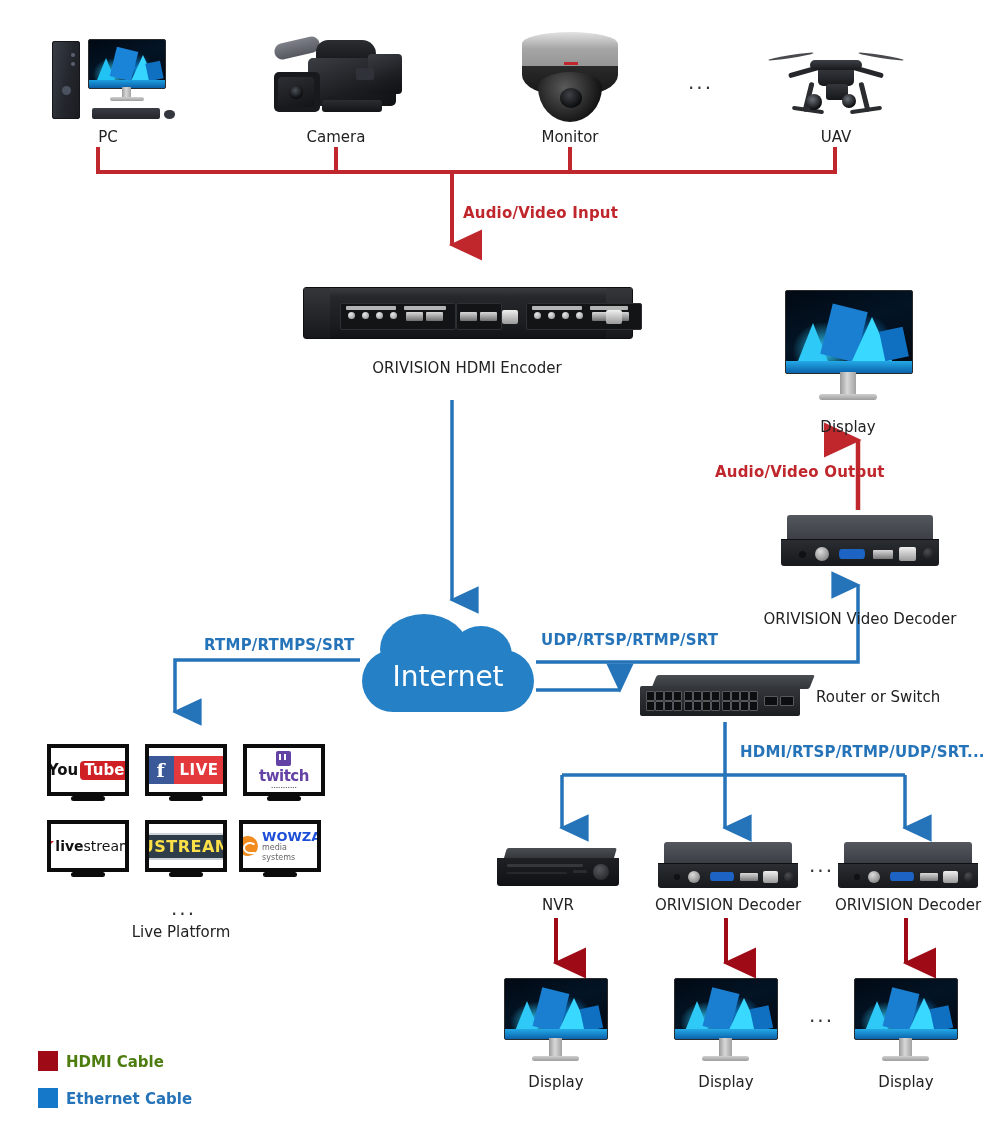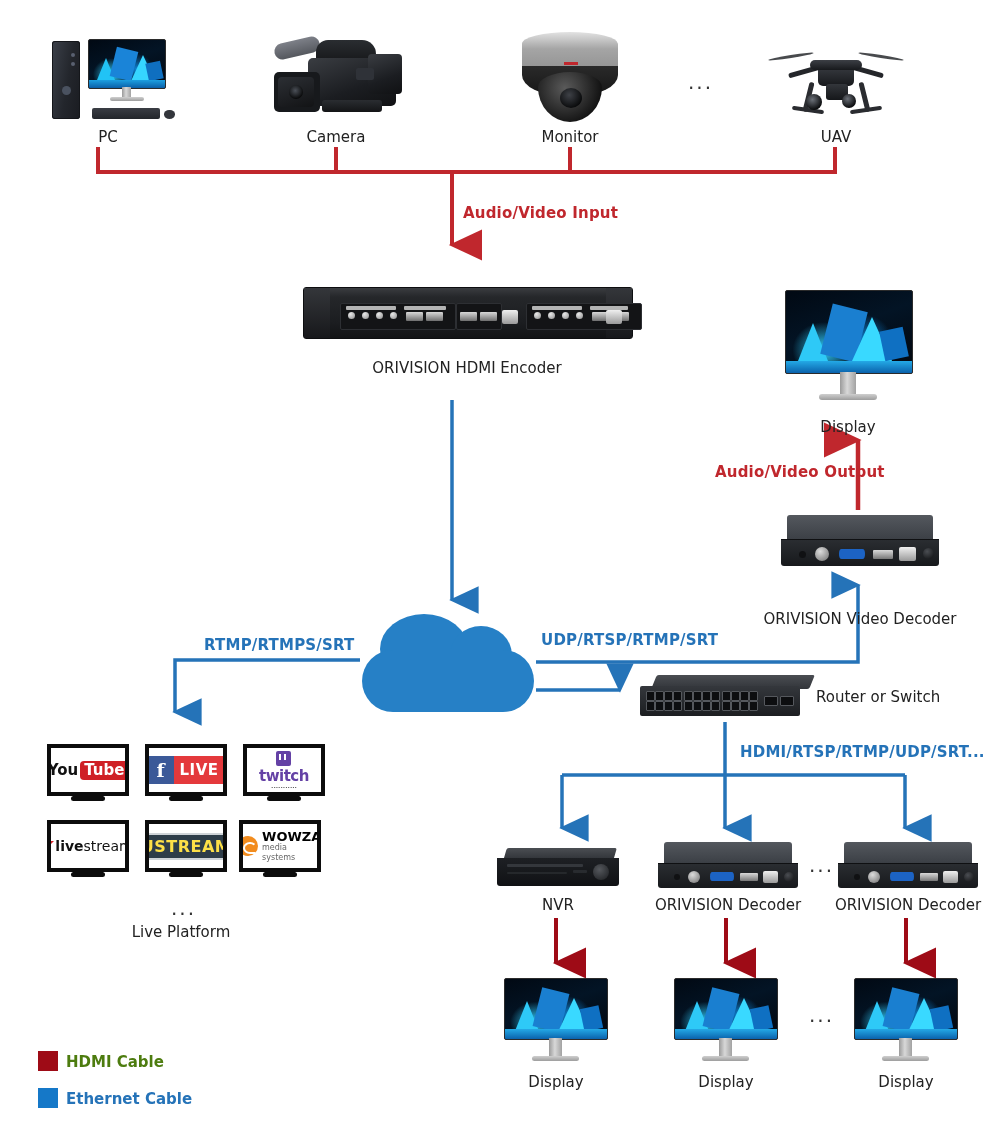--- a/index.html
+++ b/index.html
@@ -110,21 +110,21 @@
   .tw .glyph:after{content:"";position:absolute;left:3px;top:3px;width:2px;height:6px;background:#fff;box-shadow:5px 0 0 #fff;}
   .tw .name{color:#6441a5;font-weight:bold;font-size:15px;letter-spacing:-.5px;}
   .tw .sub{font-size:4px;color:#555;letter-spacing:0;}
   .ls{display:flex;align-items:center;font-size:14px;}
   .ls .tri{width:0;height:0;border-left:11px solid #d8232a;border-bottom:11px solid transparent;margin-right:1px;}
   .ls b{color:#111;}.ls span{color:#111;}
   .us{background:#2e3d49;color:#fde047;font-weight:bold;font-size:16px;padding:2px 6px;border-radius:2px;letter-spacing:.5px;border:2px solid #cfd4d8;}
   .wz{display:flex;align-items:center;}
   .wz .swirl{width:20px;height:20px;border-radius:50%;background:#f28c1e;margin-right:4px;position:relative;}
   .wz .swirl:after{content:"";position:absolute;left:5px;top:6px;width:10px;height:8px;border:2px solid #fff;border-radius:50% 50% 0 50%;border-right-color:transparent;}
-  .wz .t1{color:#000000;font-weight:bold;font-size:13px;line-height:1;}
+  .wz .t1{color:#1d4ed8;font-weight:bold;font-size:13px;line-height:1;}
   .wz .t2{color:#666;font-size:8px;line-height:1.2;}
 
   .legend-sw{position:absolute;width:20px;height:20px;}
   .legend-txt{position:absolute;font-size:15px;font-weight:bold;white-space:nowrap;}
 </style>
 </head>
 <body>
 
 <div class="stage">
 
@@ -276,20 +276,21 @@
     <div class="rj45" style="left:296px;top:22px;opacity:0;"></div>
     <div class="rj45" style="right:10px;top:22px;"></div>
     <div class="tag" style="left:286px;top:18px;width:38px;"></div>
   </div>
   <div class="lbl" style="left:302px;top:359px;width:330px;">ORIVISION HDMI Encoder</div>
 
   <div class="cloud" style="left:358px;top:608px;width:180px;height:106px;">
     <div class="c" style="left:22px;top:6px;width:88px;height:70px;"></div>
     <div class="c" style="left:92px;top:18px;width:62px;height:58px;"></div>
     <div class="body" style="left:4px;top:42px;width:172px;height:62px;"></div>
+    <div class="txt" style="top:52px;">Internet</div>
   </div>
 
   <div class="proto" style="left:204px;top:636px;">RTMP/RTMPS/SRT</div>
   <div class="proto" style="left:541px;top:631px;">UDP/RTSP/RTMP/SRT</div>
   <div class="proto" style="left:740px;top:743px;">HDMI/RTSP/RTMP/UDP/SRT...</div>
 
   <div class="mon" style="left:785px;top:290px;width:128px;height:125px;">
     <div class="screen" style="height:82px;border-radius:2px;">
       <div class="poly" style="left:12px;top:32px;width:0;height:0;border-left:15px solid transparent;border-right:15px solid transparent;border-bottom:38px solid #2ec9f7;"></div>
       <div class="poly" style="left:40px;top:16px;width:36px;height:52px;background:#1a7fd0;transform:rotate(14deg);"></div>

